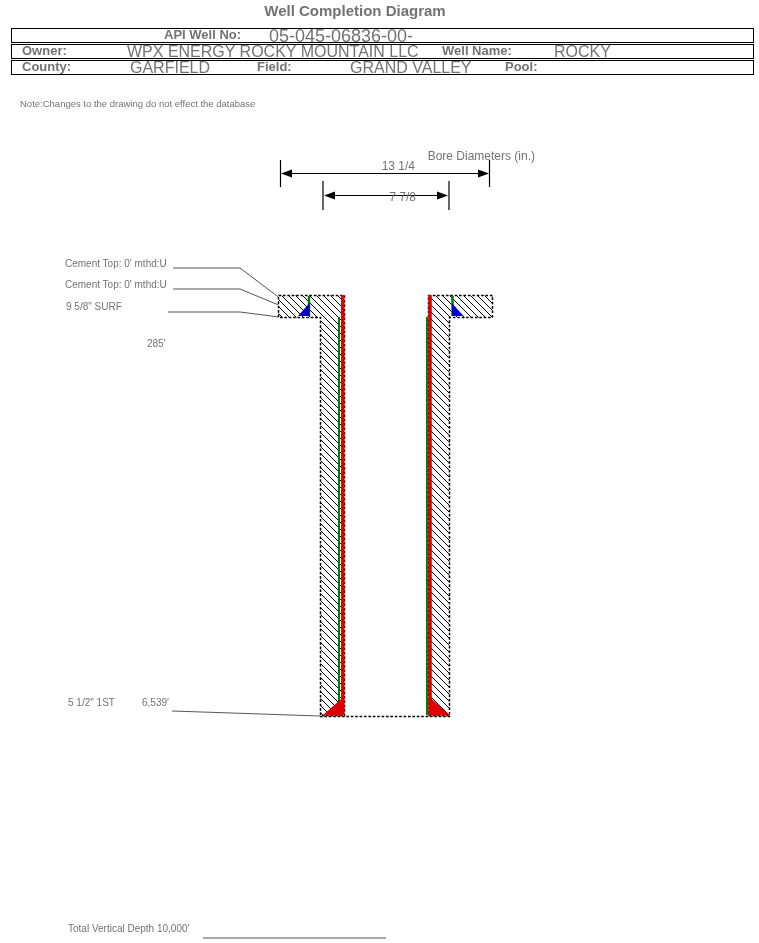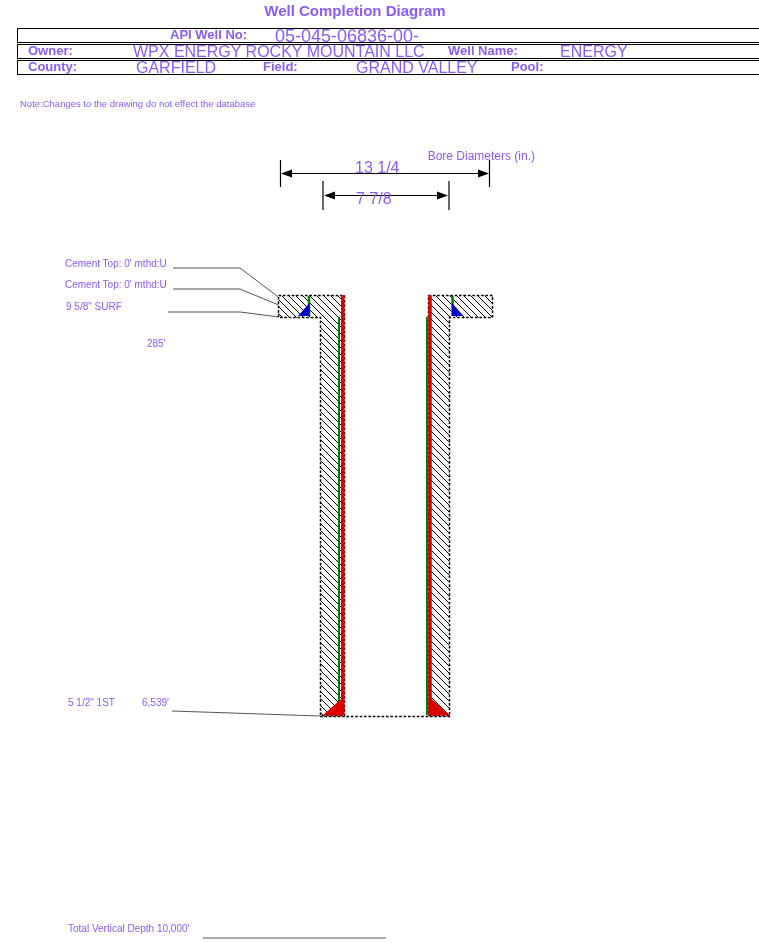--- a/index.html
+++ b/index.html
@@ -1,63 +1,63 @@
 <!DOCTYPE html>
 <html><head>
 <meta charset="utf-8">
 <style>
   * { margin:0; padding:0; box-sizing:border-box; }
   html,body { background:#ffffff; }
   #page {
     position:relative; width:759px; height:943px; background:#fff;
-    font-family:"Liberation Sans", sans-serif; color:#8b5cf6; overflow:hidden;
+    font-family:"Liberation Sans", sans-serif; color:#737373; overflow:hidden;
   }
   .title {
     position:absolute; top:2px; left:0; width:710px; text-align:center;
     font-size:15px; font-weight:bold;
   }
   
-  .htable { position:absolute; left:17px; top:28px; width:743px; }
+  .htable { position:absolute; left:11px; top:28px; width:743px; }
   .trow {
     position:relative; height:15px; border:1.5px solid #000; margin-bottom:1px;
     background:#fff;
   }
   .trow span { position:absolute; top:0; line-height:12px; white-space:nowrap; }
   .lbl  { font-weight:bold; font-size:13px; }
   .val  { font-size:16px; top:1px !important; }
   .note {
     position:absolute; top:98px; left:0; width:759px; text-align:left;
     font-size:9.5px;
     margin-left:20px;
   }
   .bore-title {
     position:absolute; top:149px; left:235px; width:300px; text-align:right;
     font-size:12px;
   }
-  .dim-label { position:absolute; font-size:16px; width:60px; text-align:left; }
+  .dim-label { position:absolute; font-size:12px; width:60px; text-align:right; }
   .anno { position:absolute; font-size:10px; white-space:nowrap; }
   svg { position:absolute; left:0; top:0; }
 </style>
 </head>
 <body>
 
 <div id="page">
 
   <div class="title">Well Completion Diagram</div>
 
   <div class="htable">
     <div class="trow">
       <span class="lbl" style="left:152px">API Well No:</span>
       <span class="val" style="left:257px; font-size:18px;">05-045-06836-00-</span>
     </div>
     <div class="trow">
       <span class="lbl" style="left:10px">Owner:</span>
       <span class="val" style="left:115px">WPX ENERGY ROCKY MOUNTAIN LLC</span>
       <span class="lbl" style="left:430px">Well Name:</span>
-      <span class="val" style="left:542px">ENERGY</span>
+      <span class="val" style="left:542px">ROCKY</span>
     </div>
     <div class="trow">
       <span class="lbl" style="left:10px">County:</span>
       <span class="val" style="left:118px">GARFIELD</span>
       <span class="lbl" style="left:245px">Field:</span>
       <span class="val" style="left:338px">GRAND VALLEY</span>
       <span class="lbl" style="left:493px">Pool:</span>
       <span class="val" style="left:545px"></span>
     </div>
   </div>

